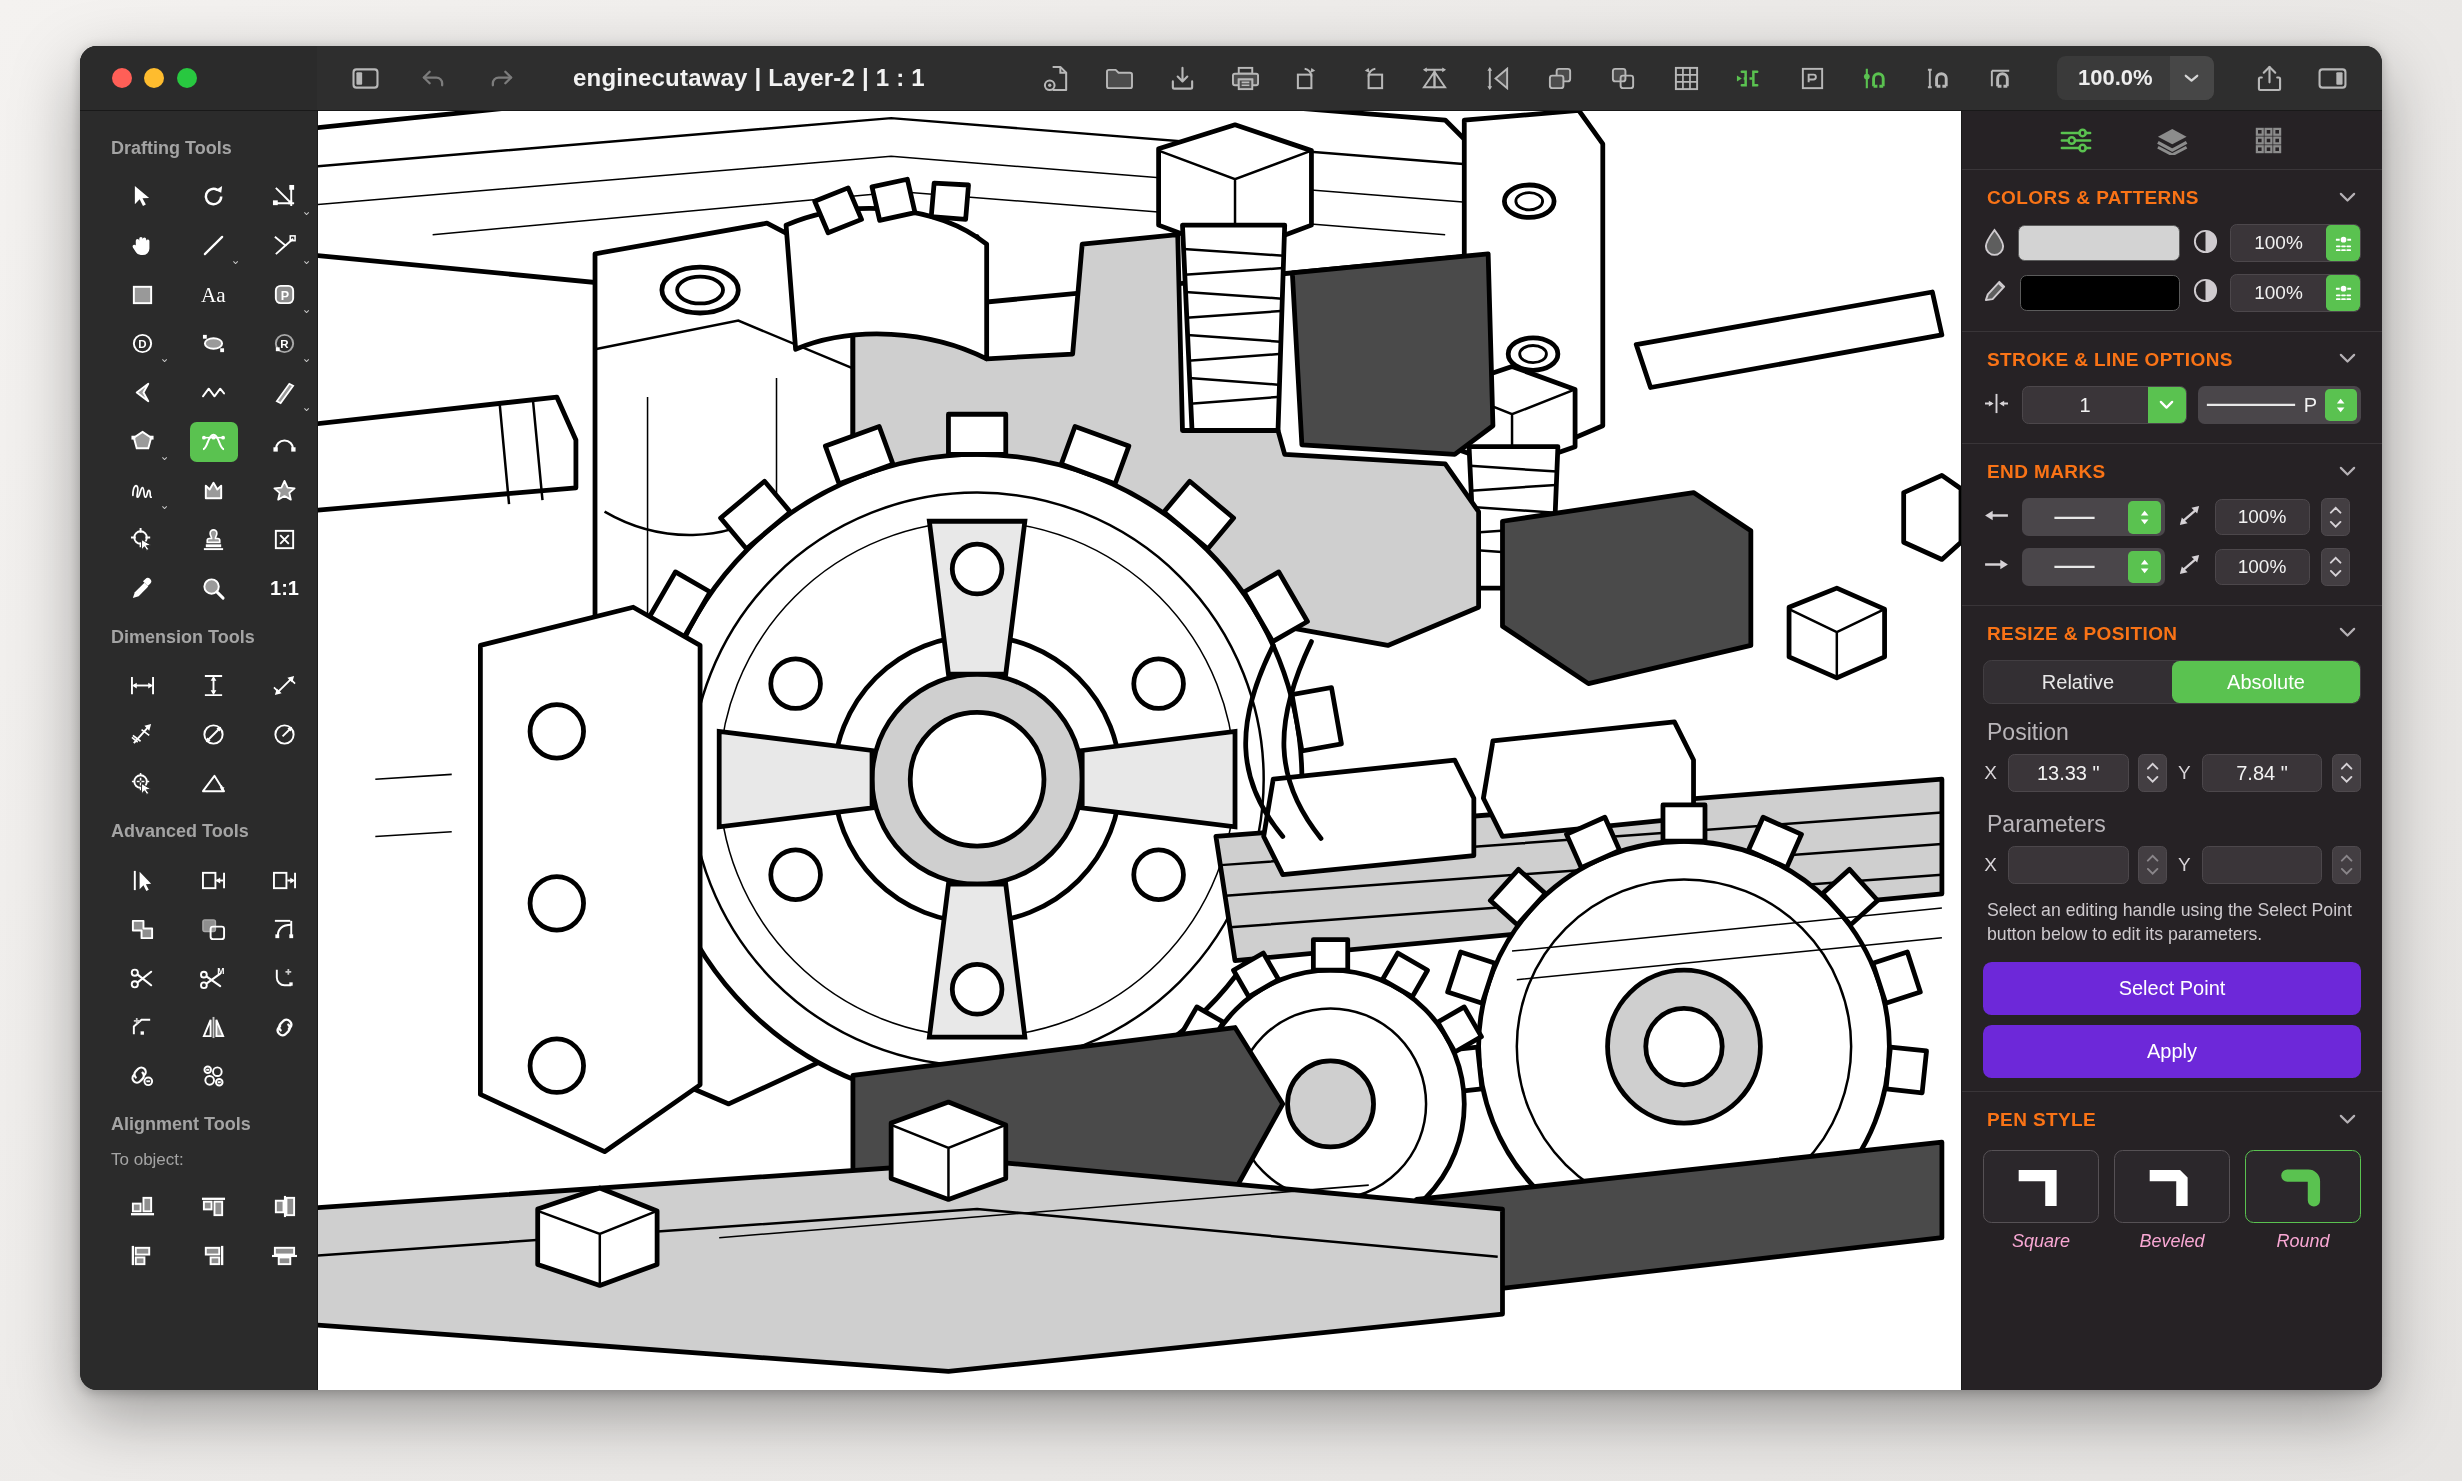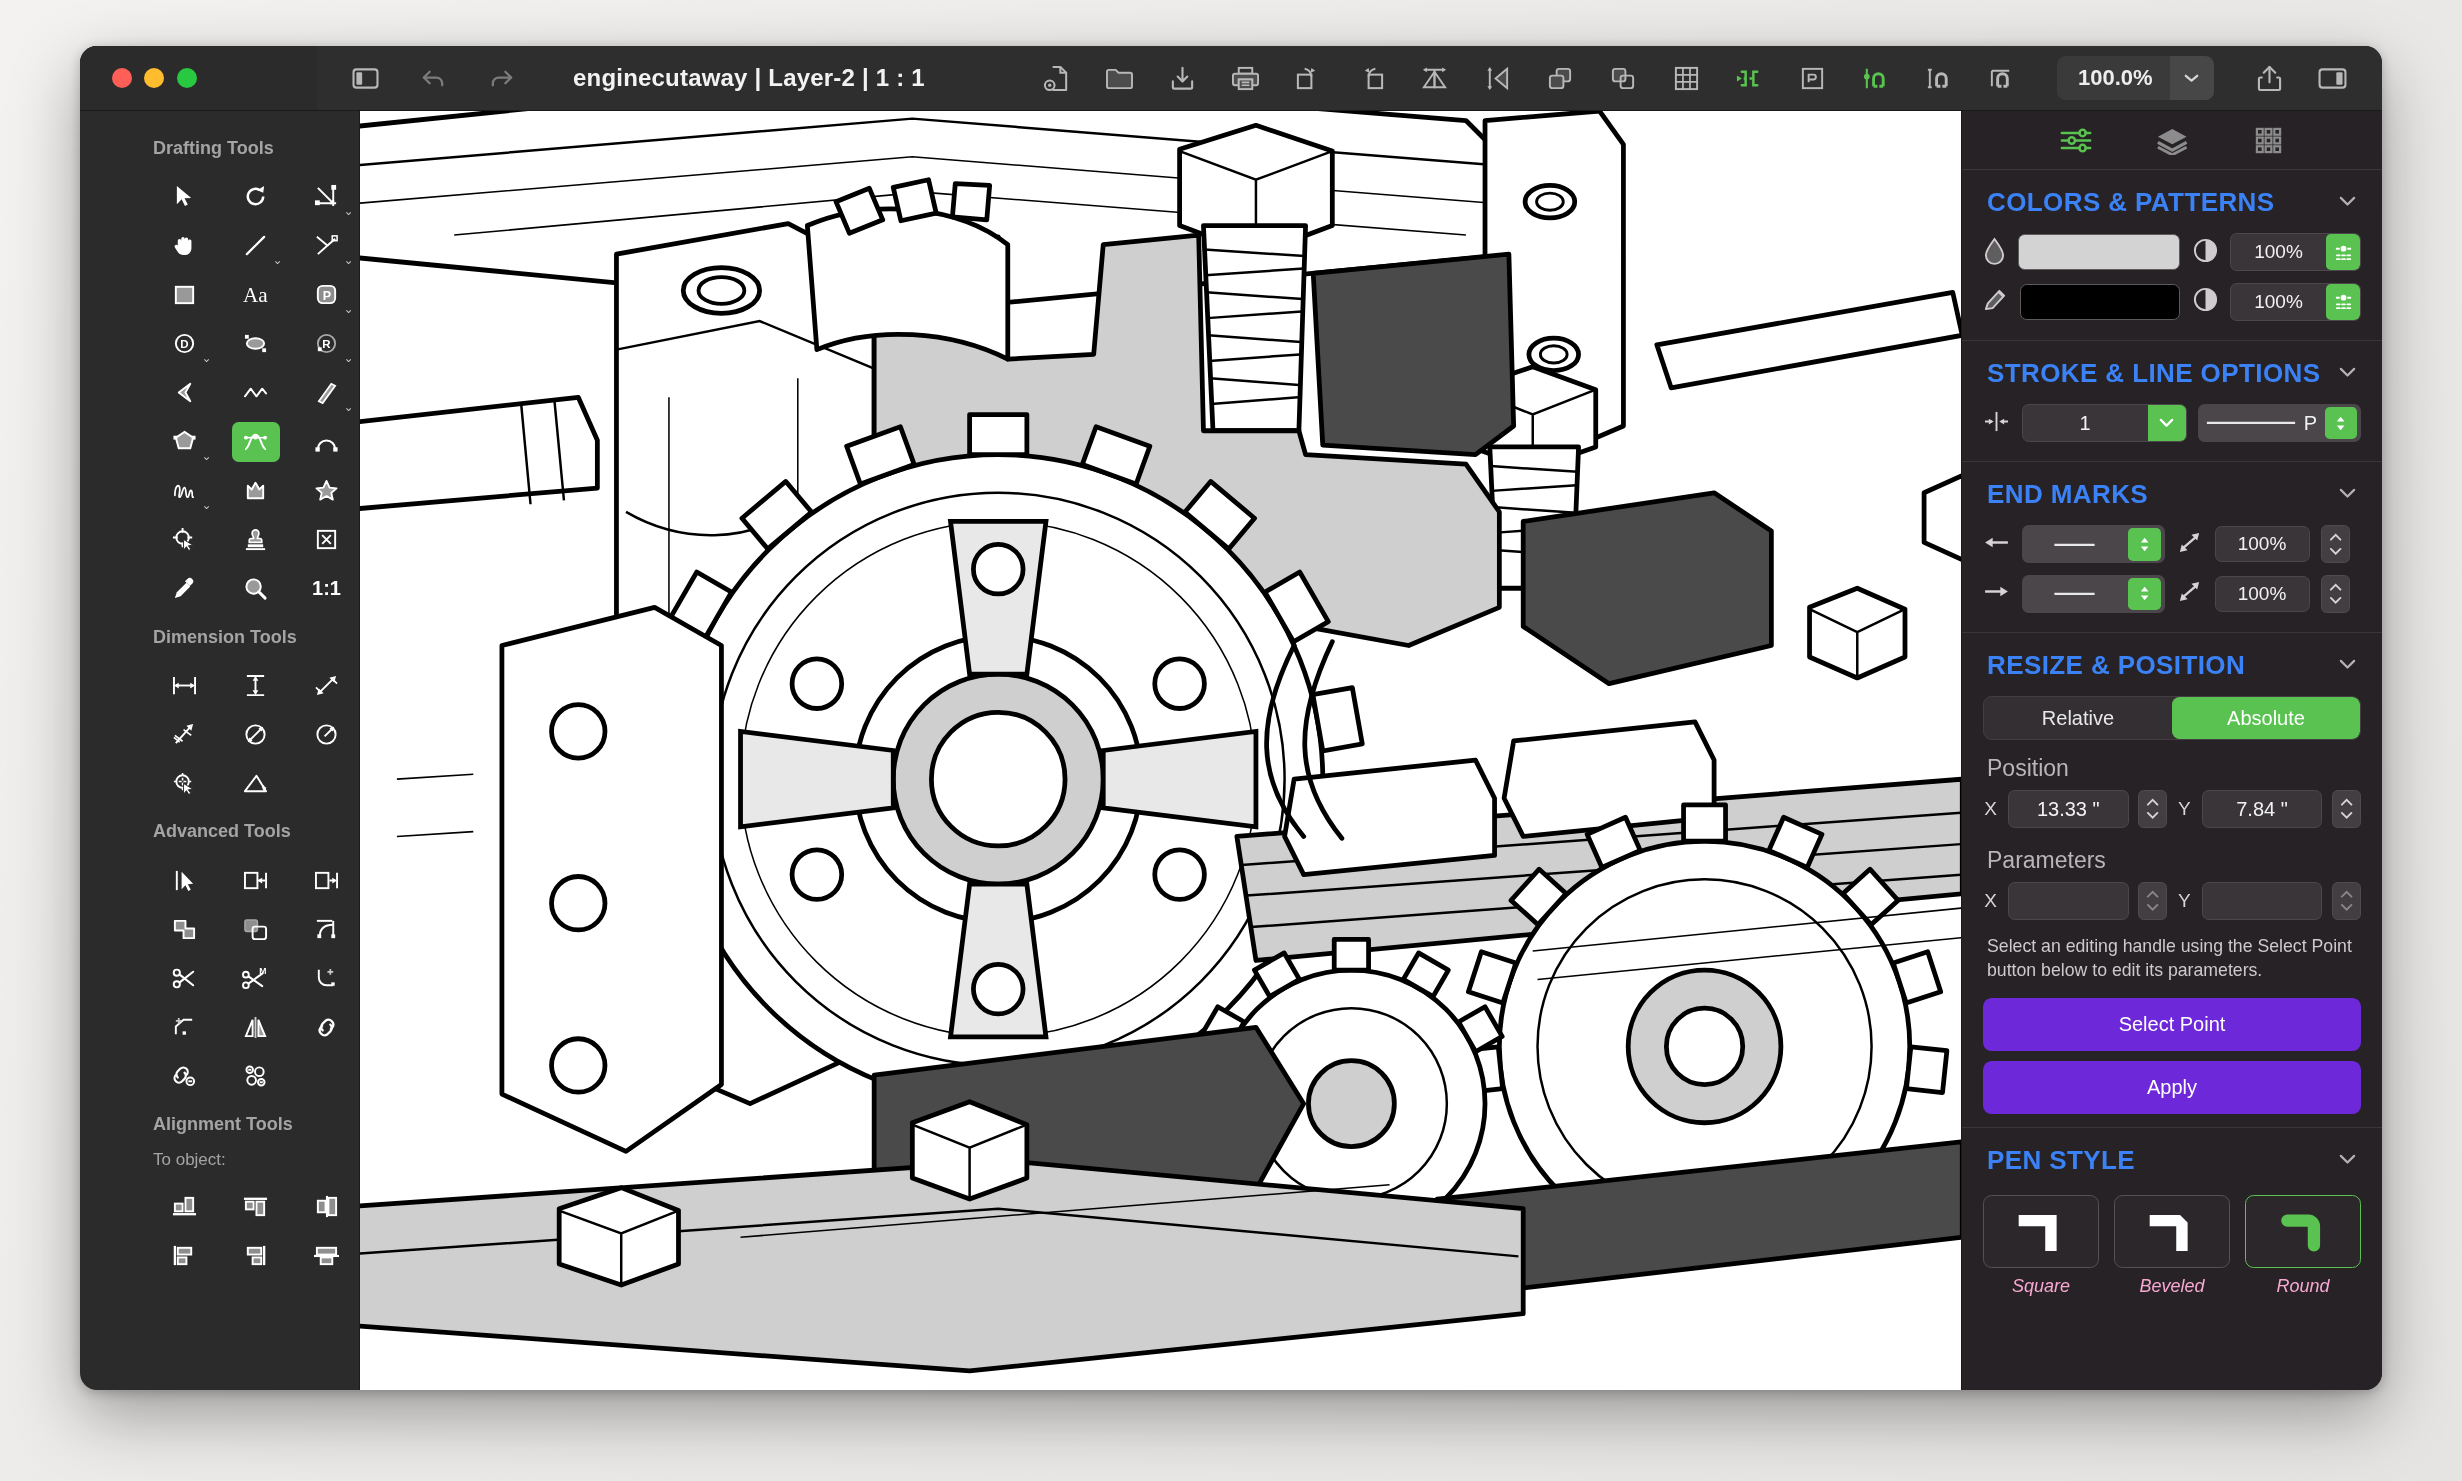--- a/index.html
+++ b/index.html
@@ -92,21 +92,20 @@
   
   .body { flex: 1; display: flex; min-height: 0; }
 
   
   .sidebar {
     width: 237px;
     background: #2b2b2b;
     flex: 0 0 237px;
     padding: 13.4px 0 0 0;
     overflow: hidden;
-    margin-left: 42px;
   }
   .grp-title {
     color: #a4a4a4; font-size: 18px; font-weight: bold;
     padding: 13.4px 0 13.4px 31px;
   }
   .grp-sub {
     color: #a4a4a4; font-size: 17px;
     padding: 1.9px 0 11.5px 31px;
   }
   .toolgrid {
@@ -162,21 +161,21 @@
     border-bottom: 1px solid #3a3639;
     background: #262225;
   }
   .insp-tab { width: 44px; height: 38px; display:flex; align-items:center; justify-content:center; }
   .section { border-bottom: 1px solid #393538; padding: 0 0 13.4px 0; }
   .sec-head {
     display: flex; align-items: center; justify-content: space-between;
     padding: 17px 25px 9.6px 25px;
   }
   .sec-title {
-    color: #3b82f6; font-size: 26px; font-weight: bold; letter-spacing: 0.4px; text-align: center;
+    color: #f97316; font-size: 19px; font-weight: bold; letter-spacing: 0.4px; text-align: center;
   }
   .row {
     display: flex; align-items: center; gap: 11.5px;
     padding: 5.7px 21px;
   }
   .swatch {
     flex: 1; height: 36px; border-radius: 6.7px; border: 1px solid #5b5b5b;
   }
   .pct-field {
     width: 95px; height: 36px; border-radius: 6.7px;

